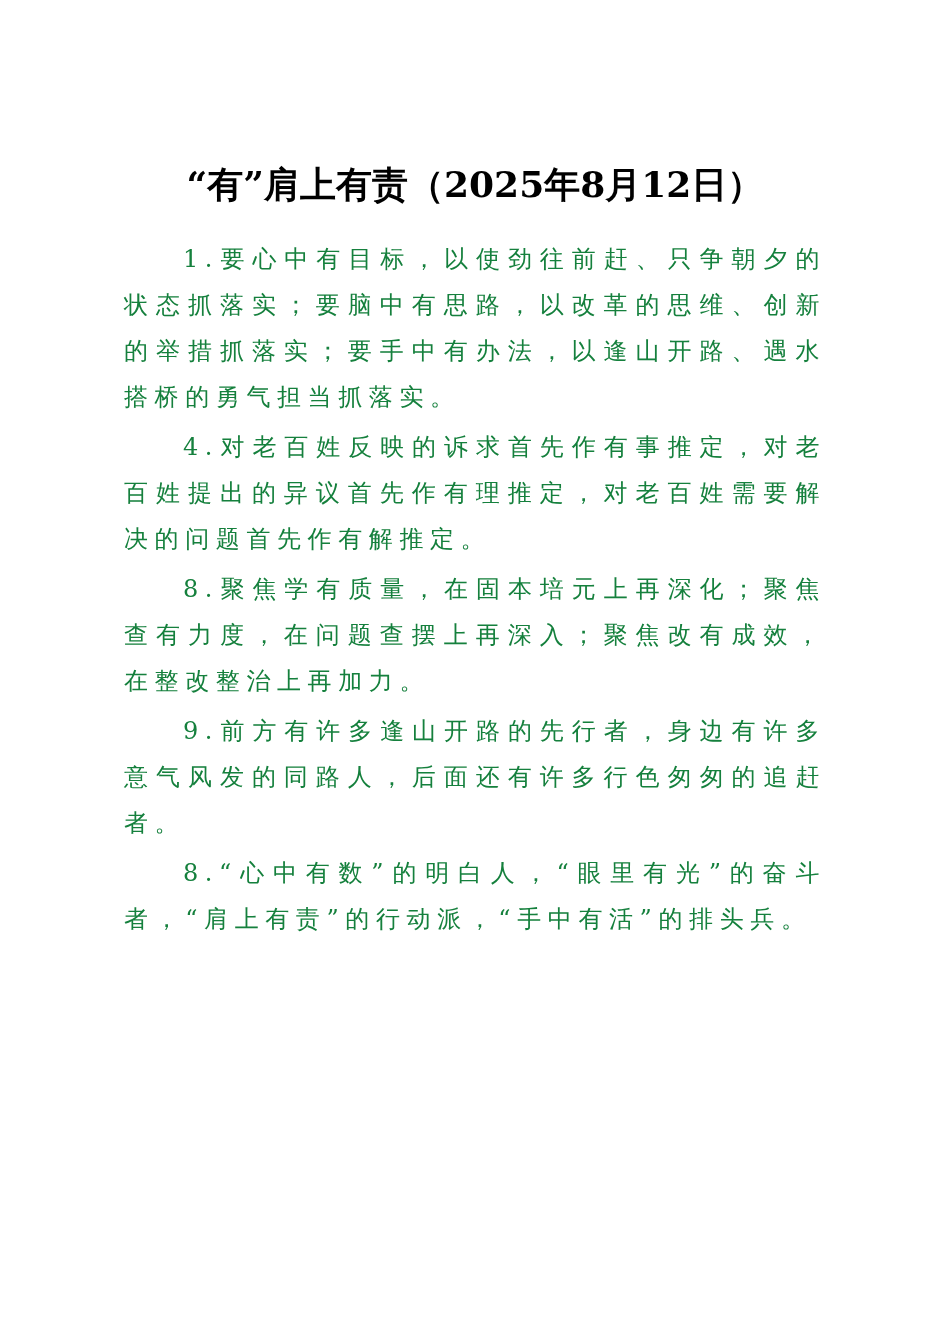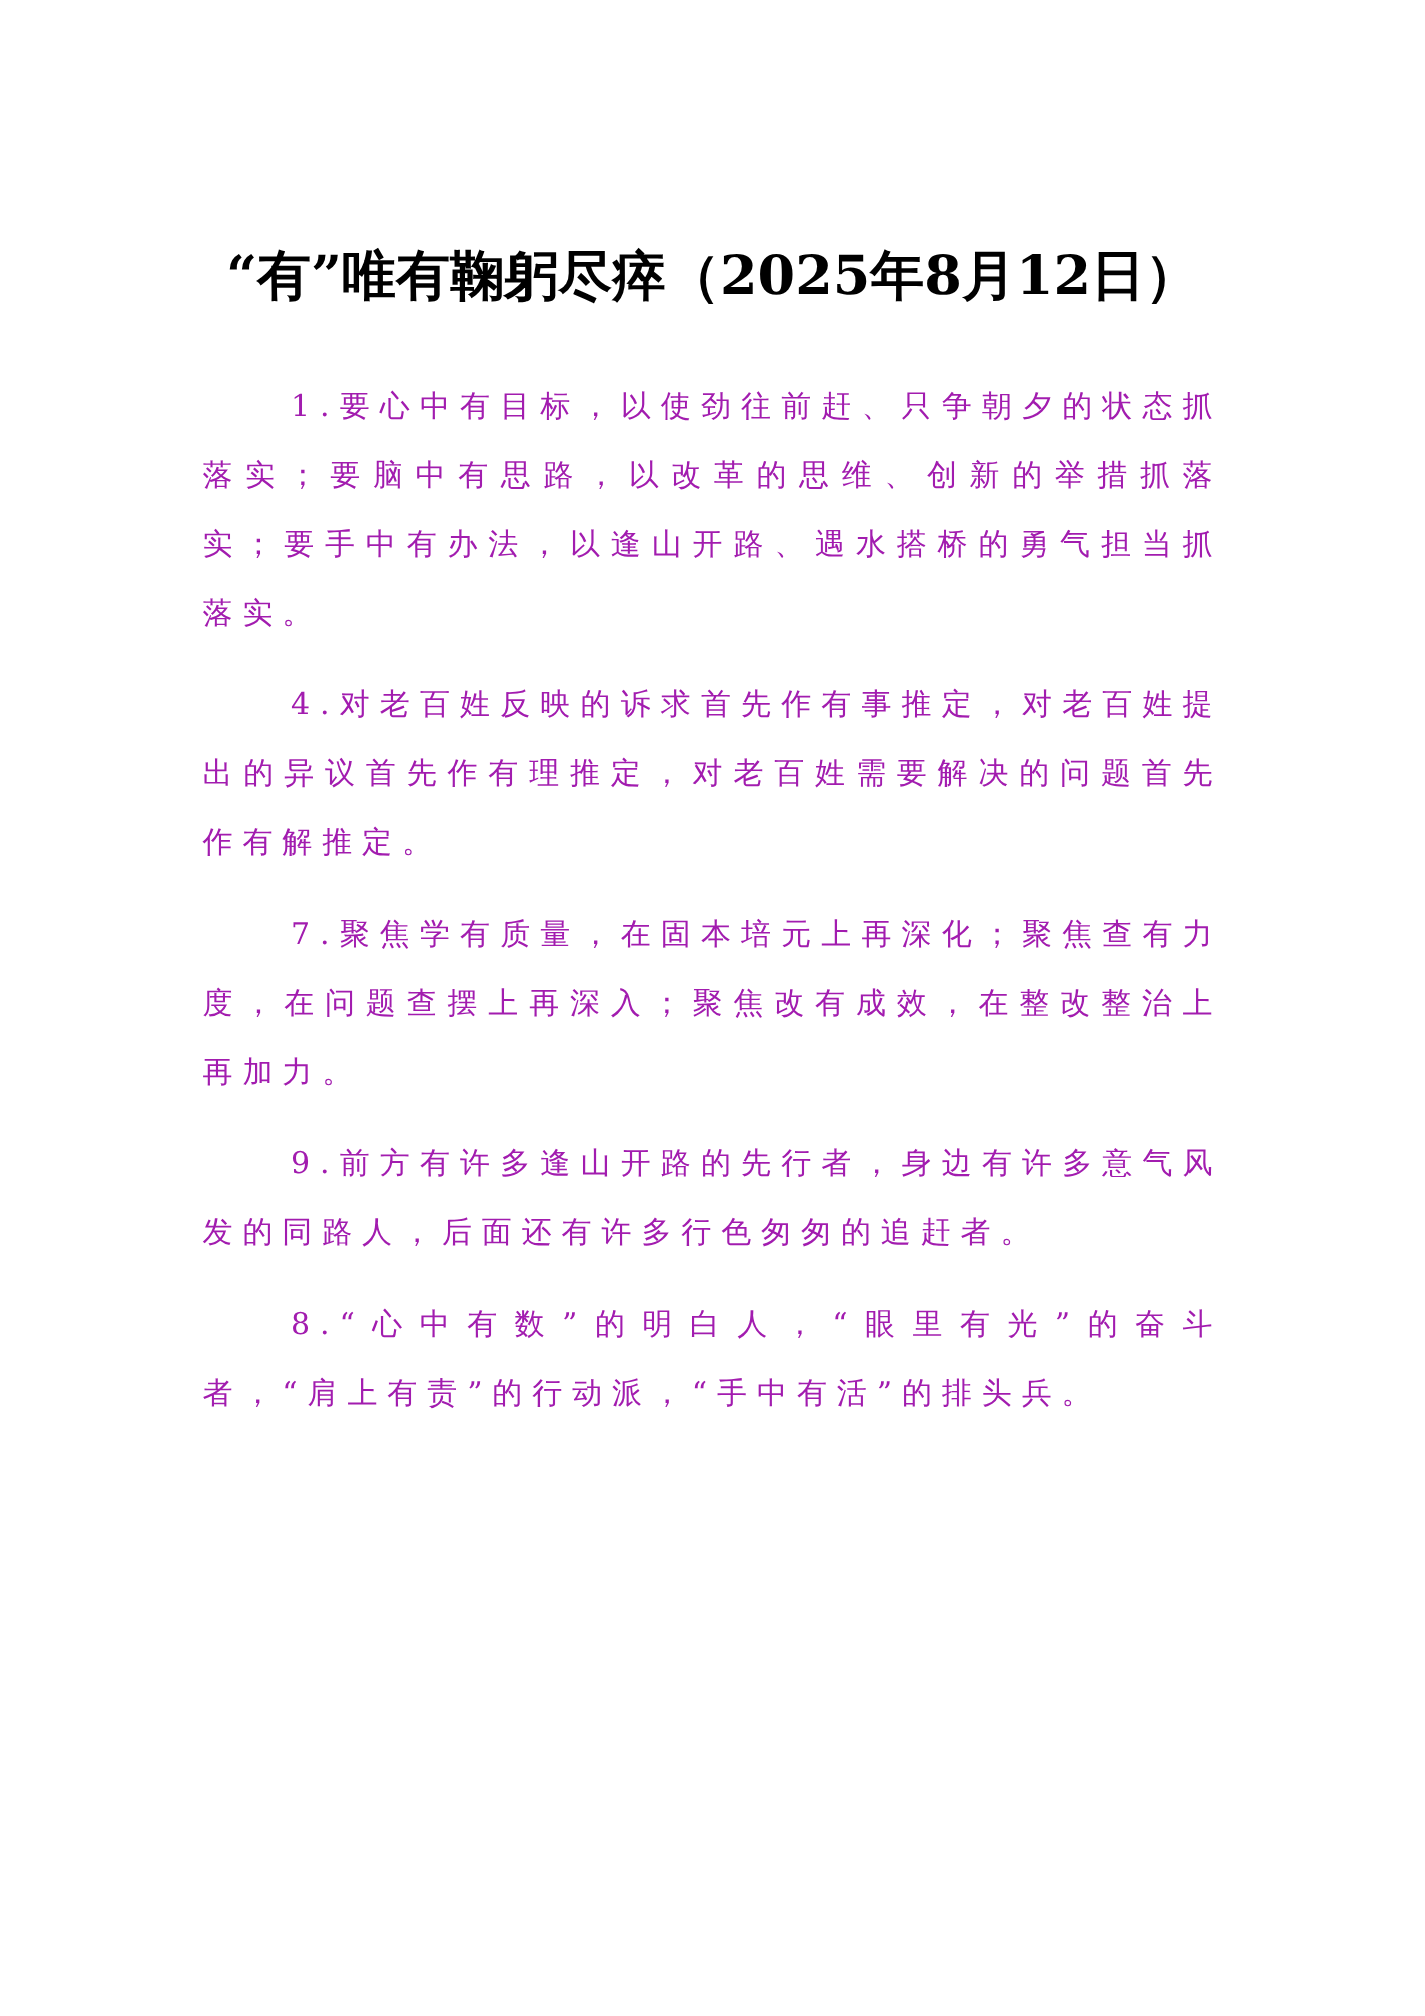--- a/index.html
+++ b/index.html
@@ -35,36 +35,36 @@
       letter-spacing: 0px;
       color: #000000;
     }
     .body {
       position: absolute;
       left: 120px;
       top: 232px;
       width: 710px;
     }
     .para {
-      margin: 15px;
+      margin: 4px;
       font-family: "DejaVu Serif", "Liberation Serif", serif;
-      font-size: 20px;
+      font-size: 24px;
       line-height: 46px;
       letter-spacing: 6.6px;
       text-indent: 59px;
       text-align: justify;
-      color: #a21caf;
+      color: #15803d;
       word-break: break-all;
     }
   </style>
 </head>
 <body>
 
 <div class="page">
-  <h1 class="title">“有”唯有鞠躬尽瘁（2025年8月12日）</h1>
+  <h1 class="title">“有”肩上有责（2025年8月12日）</h1>
   <div class="body">
     <p class="para">1.要心中有目标，以使劲往前赶、只争朝夕的状态抓落实；要脑中有思路，以改革的思维、创新的举措抓落实；要手中有办法，以逢山开路、遇水搭桥的勇气担当抓落实。</p>
     <p class="para">4.对老百姓反映的诉求首先作有事推定，对老百姓提出的异议首先作有理推定，对老百姓需要解决的问题首先作有解推定。</p>
-    <p class="para">7.聚焦学有质量，在固本培元上再深化；聚焦查有力度，在问题查摆上再深入；聚焦改有成效，在整改整治上再加力。</p>
+    <p class="para">8.聚焦学有质量，在固本培元上再深化；聚焦查有力度，在问题查摆上再深入；聚焦改有成效，在整改整治上再加力。</p>
     <p class="para">9.前方有许多逢山开路的先行者，身边有许多意气风发的同路人，后面还有许多行色匆匆的追赶者。</p>
     <p class="para">8.“心中有数”的明白人，“眼里有光”的奋斗者，“肩上有责”的行动派，“手中有活”的排头兵。</p>
   </div>
 </div>
 
 </body></html>

